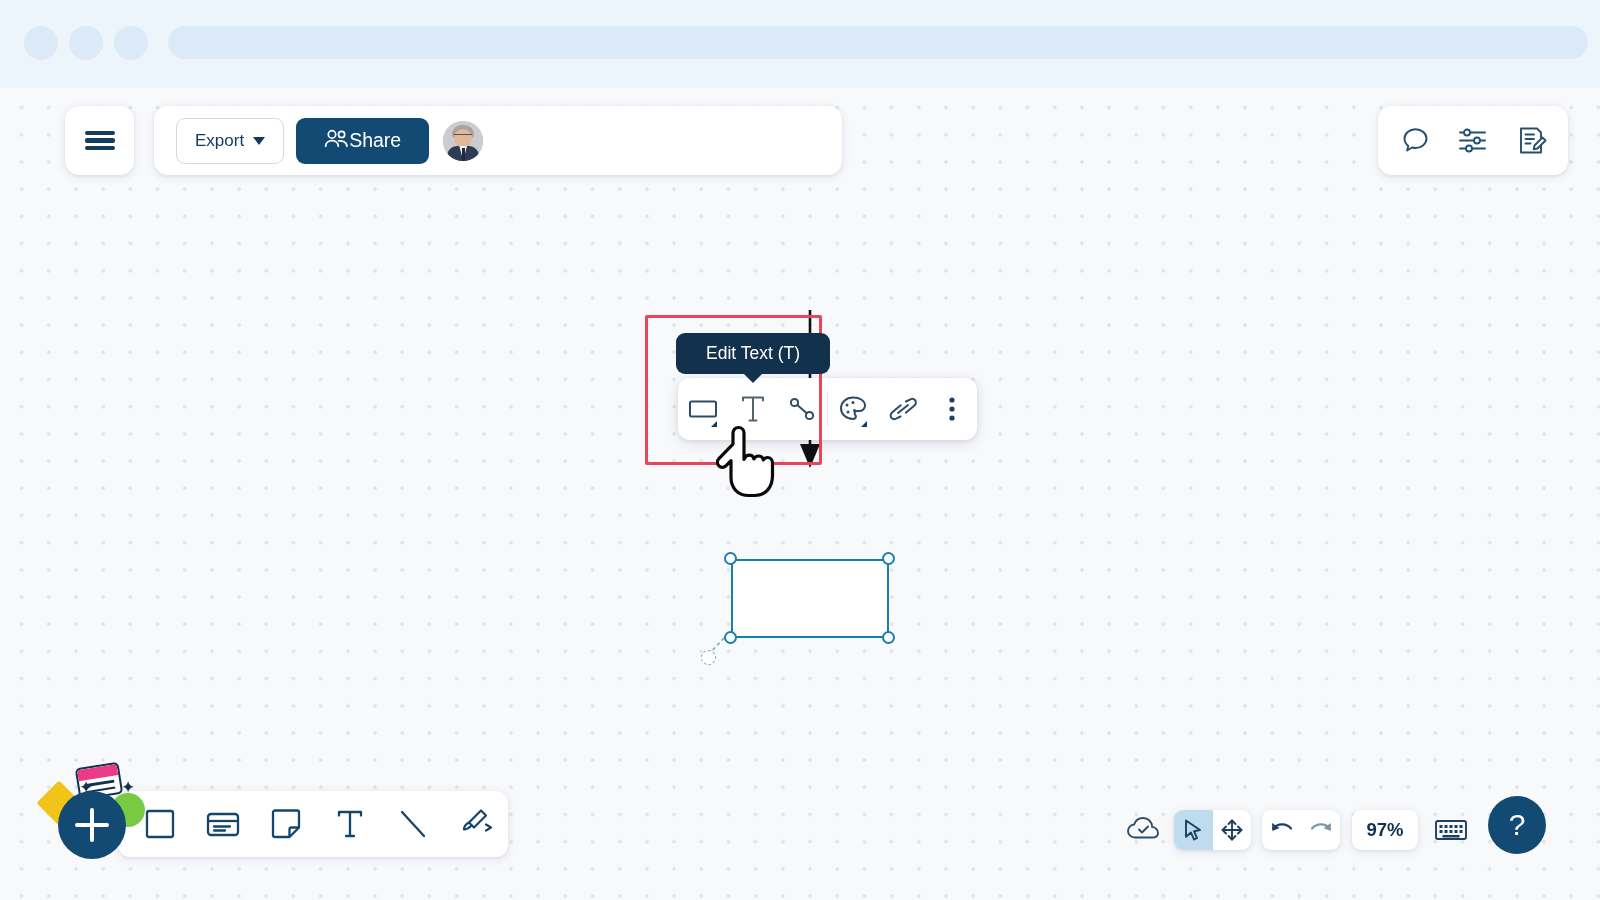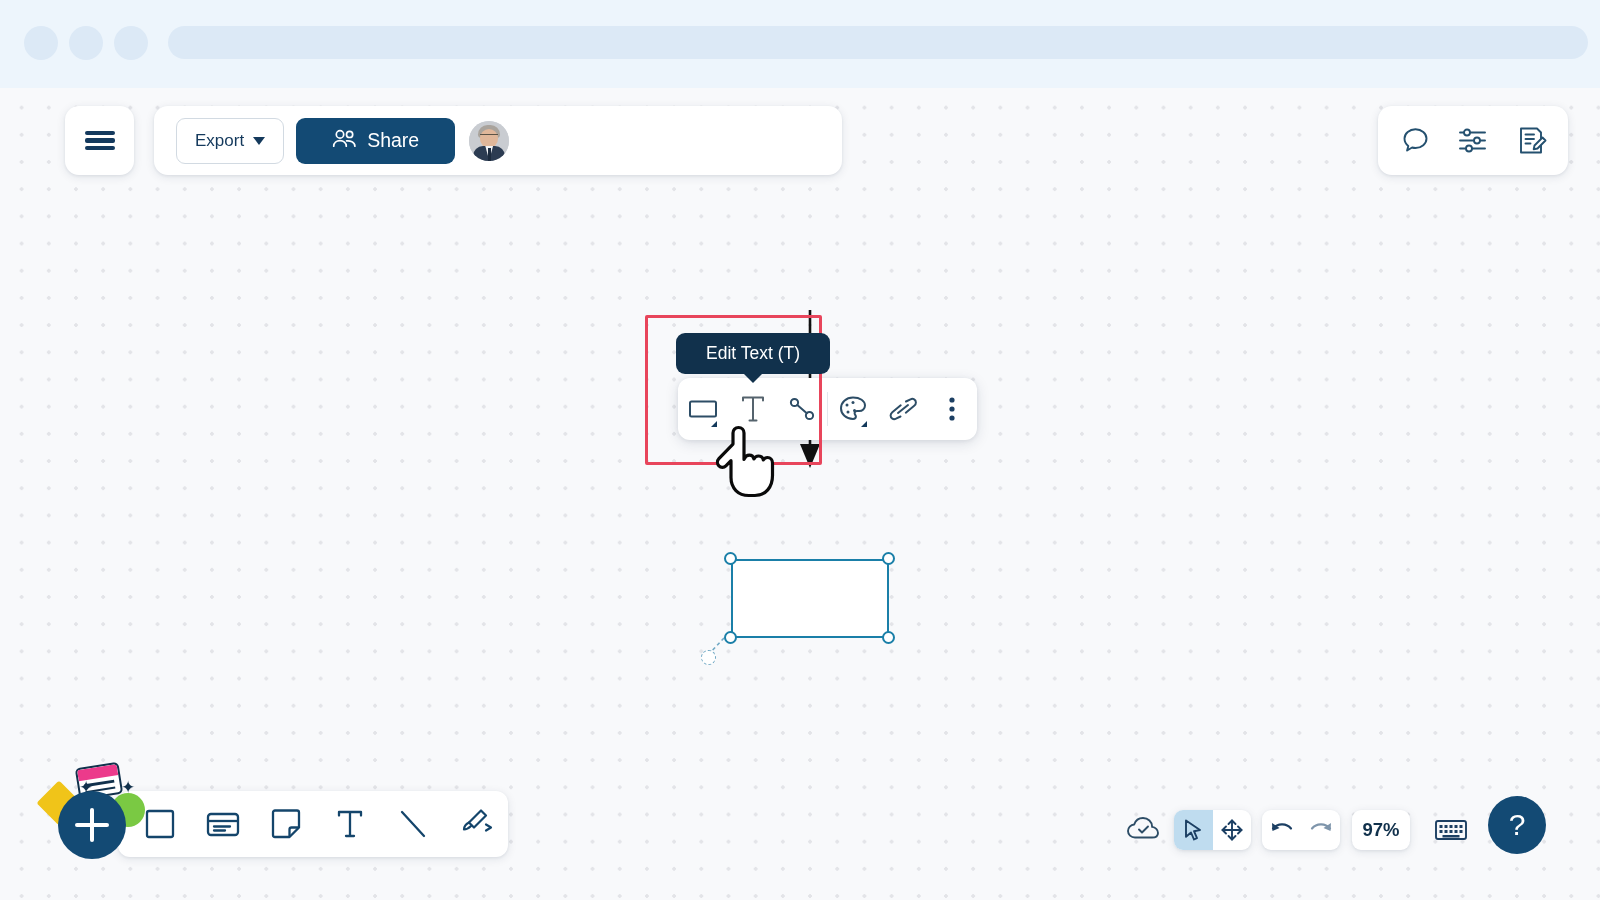--- a/index.html
+++ b/index.html
@@ -65,22 +65,22 @@
     display: flex; align-items: center; gap: 9px;
     height: 46px; padding: 0 18px; border-radius: 9px;
     border: 1px solid #d2dae2; background: #fff; cursor: pointer;
     font-size: 17px; color: #14395c;
   }
   .caret-down {
     width: 0; height: 0; border-left: 6px solid transparent;
     border-right: 6px solid transparent; border-top: 8px solid #14395c;
   }
   #share-btn {
-    display: flex; align-items: center; gap: 10px; margin-left: 12px;
-    height: 46px; padding: 0 36px; border-radius: 9px;
+    display: flex; align-items: center; margin-left: 12px;
+    height: 46px; padding: 0 28px; border-radius: 9px;
     background: #134a74; color: #fff; cursor: pointer;
     font-size: 19.5px;
   }
   #avatar {
     width: 40px; height: 40px; border-radius: 50%; margin-left: 14px;
     overflow: hidden; flex: none; cursor: pointer;
     background: #cfd6de; position: relative;
   }
   #avatar .av-bg { position:absolute; inset:0; background:#c9ccd1; }
   #avatar .av-hair { position:absolute; left:9px; top:4px; width:22px; height:13px; border-radius:11px 11px 4px 4px; background:#a9a39c; }
@@ -191,21 +191,21 @@
     border-radius: 9px; display: flex; overflow: hidden; align-items: center;
   }
   .cg-btn { flex: 1; height: 40px; display: flex; align-items: center; justify-content: center; cursor: pointer; }
   .cg-btn.active { background: #bfdcef; }
   #history-group {
     left: 1262px; top: 810px; width: 78px; height: 40px;
     border-radius: 9px; display: flex; align-items: center;
   }
   .hg-btn { flex: 1; height: 40px; display: flex; align-items: center; justify-content: center; cursor: pointer; }
   #zoom-box {
-    left: 1352px; top: 810px; width: 58px; height: 40px; border-radius: 9px;
+    left: 1352px; top: 810px; width: 66px; height: 40px; border-radius: 9px;
     display: flex; align-items: center; justify-content: center;
     font-size: 18.5px; font-weight: bold; color: #11314c; cursor: pointer;
   }
   #keyboard-icon { position: absolute; left: 1430px; top: 810px; width: 42px; height: 40px; display: flex; align-items: center; justify-content: center; cursor: pointer; }
   #help-fab {
     position: absolute; left: 1488px; top: 796px; width: 58px; height: 58px;
     border-radius: 50%; background: #134a74; color: #fff;
     display: flex; align-items: center; justify-content: center;
     font-size: 30px; cursor: pointer;
   }

